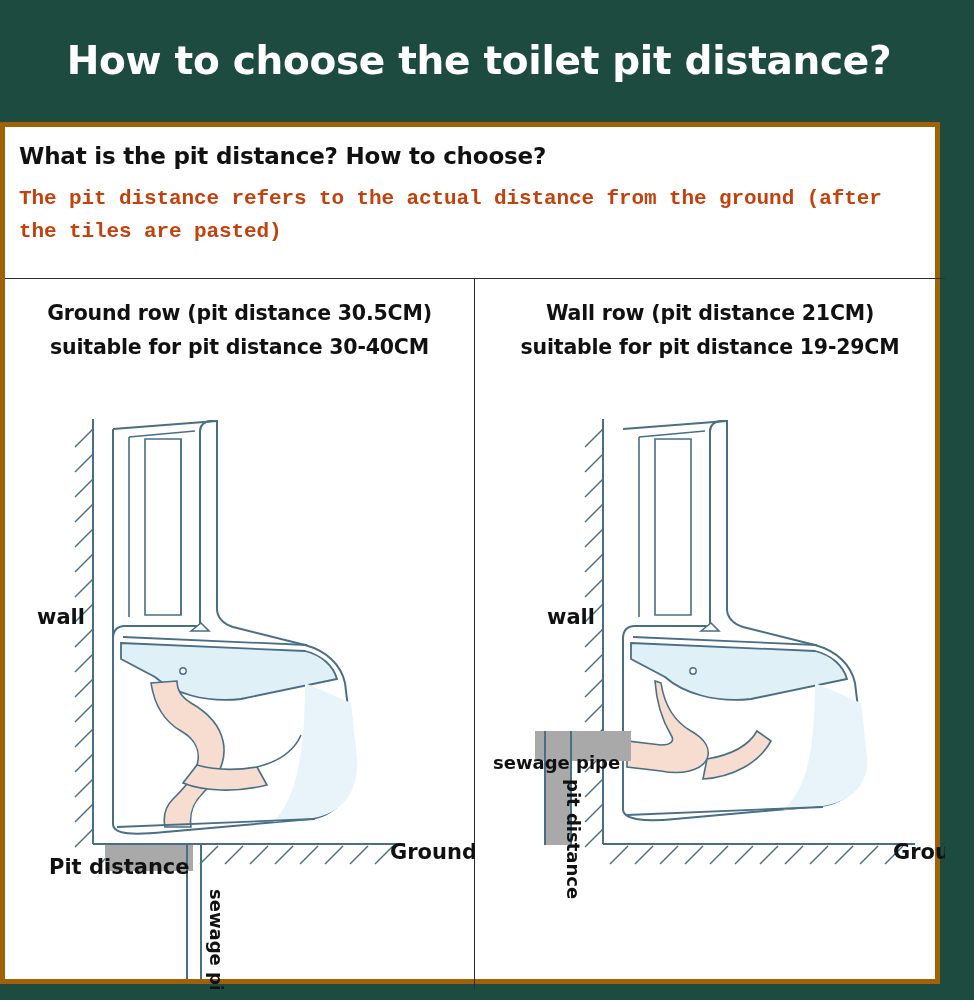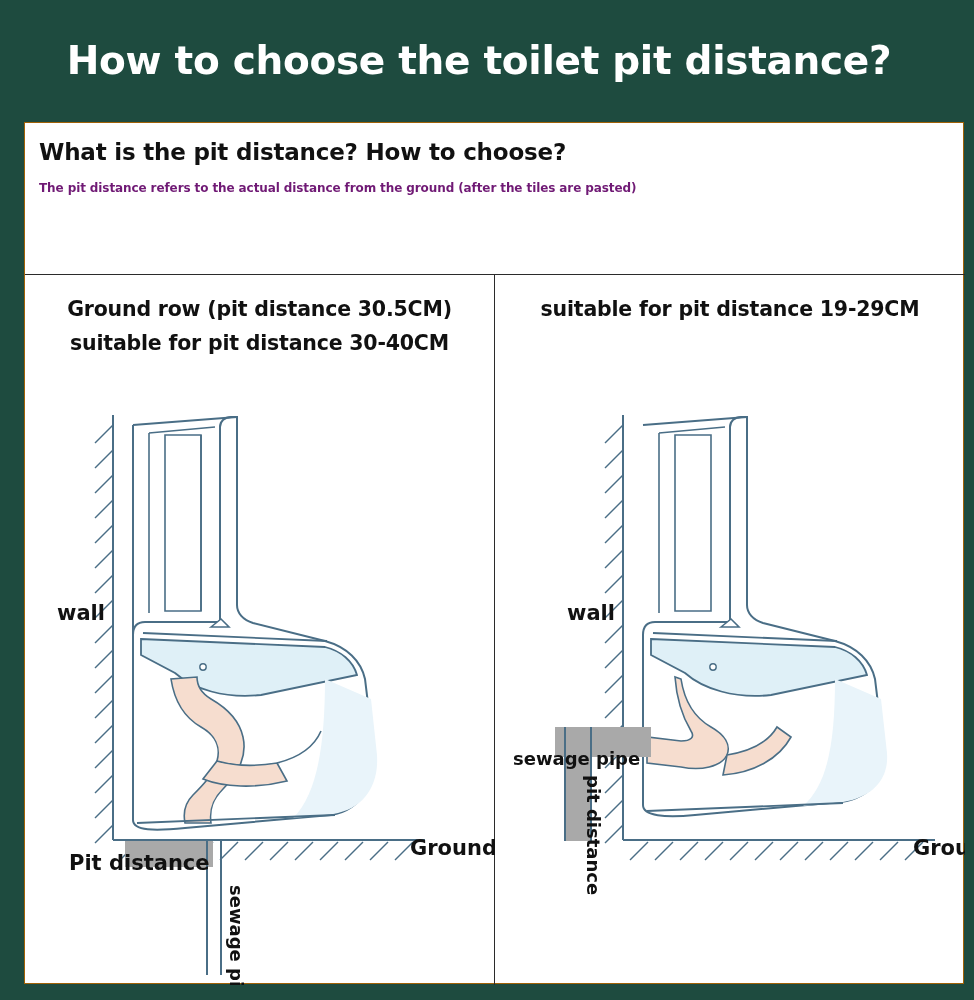--- a/index.html
+++ b/index.html
@@ -27,51 +27,52 @@
     width: 958px;
     text-align: center;
     color: #ffffff;
     font-size: 39px;
     font-weight: bold;
     letter-spacing: -0.3px;
     font-family: "DejaVu Sans", sans-serif;
   }
   .card {
     position: absolute;
-    left: 24px;
+    left: 0;
     top: 122px;
     width: 940px;
     height: 862px;
     background: #ffffff;
     box-sizing: border-box;
-    border: 1px solid #a16207;
+    border: 5px solid #a16207;
   }
   .intro {
     position: absolute;
     left: 0;
     top: 0;
     width: 940px;
     height: 152px;
     box-sizing: border-box;
     border-bottom: 1.5px solid #2b2b2b;
     padding: 16px 18px 0 14px;
   }
   .intro-title {
     font-size: 23px;
     font-weight: bold;
     color: #111111;
     margin: 0 0 14px 0;
     letter-spacing: -0.2px;
   }
   .intro-line {
-    font-size: 12px;
+    font-size: 21px;
     font-weight: bold;
-    color: #701a75;
+    color: #c2410c;
     line-height: 1.55;
     letter-spacing: -0.1px;
+    font-family: Liberation Mono, monospace;
   }
   .panel {
     position: absolute;
     top: 152px;
     height: 710px;
     box-sizing: border-box;
     font-weight: bold;
   }
   .panel-left {
     left: 0;
@@ -224,20 +225,21 @@
           <text x="32" y="345" font-size="21">wall</text>
           <text x="385" y="580" font-size="21">Ground</text>
           <text x="44" y="595" font-size="21">Pit distance</text>
           <text x="0" y="0" font-size="18" transform="translate(205,610) rotate(90)">sewage pipe</text>
         </svg>
       </div>
     </div>
 
     <div class="panel panel-right">
       <div class="panel-head">
+        <span class="l1">Wall row (pit distance 21CM)</span>
         <span class="l2">suitable for pit distance 19-29CM</span>
       </div>
 
       <div class="svg-wrap">
         <svg width="470" height="710" viewBox="0 0 470 710">
 
           <line x1="128" y1="140" x2="128" y2="565" stroke="#4a6e86" stroke-width="2"></line>
           <line x1="128" y1="565" x2="440" y2="565" stroke="#4a6e86" stroke-width="2"></line>
 
           <g stroke="#4a6e86" stroke-width="1.4">

